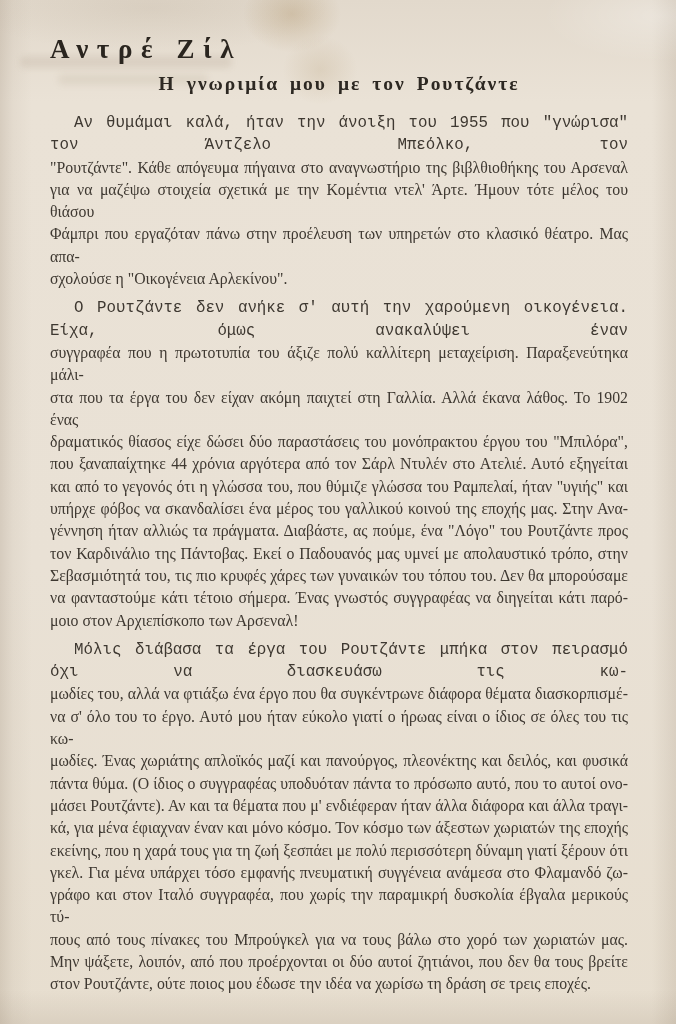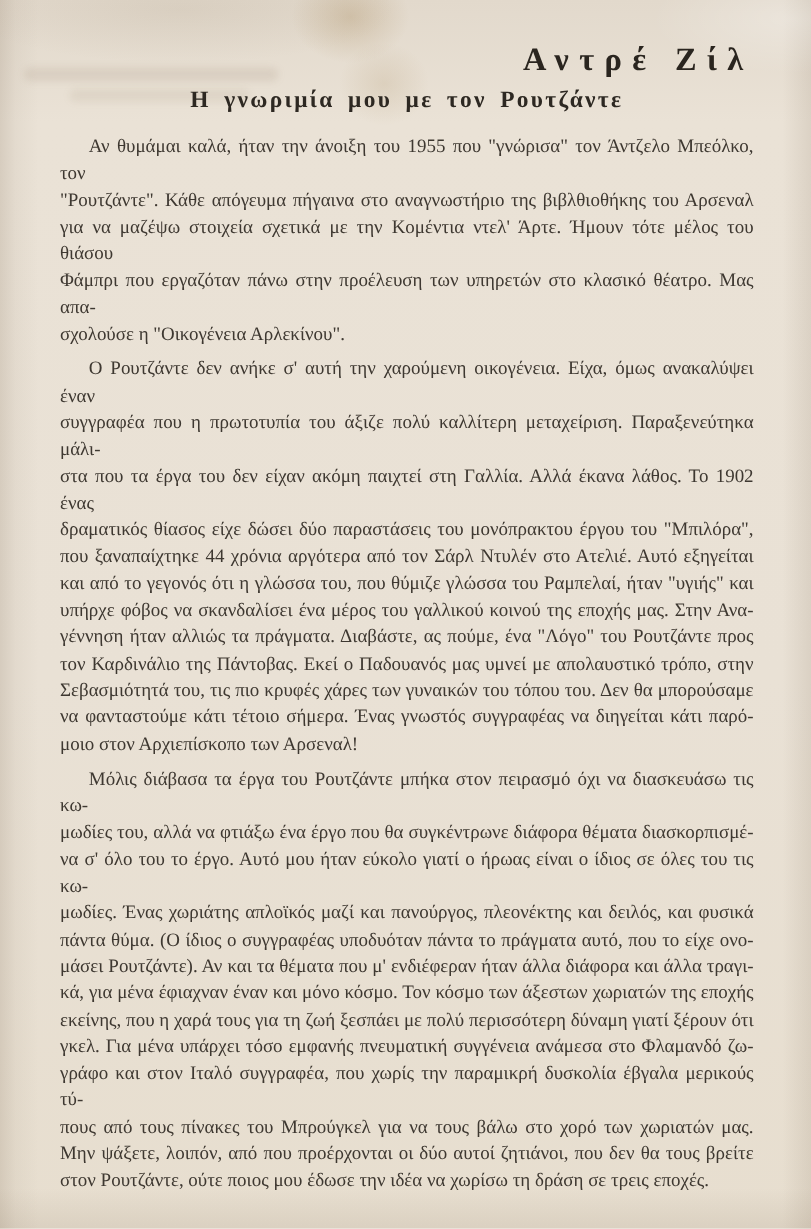--- a/index.html
+++ b/index.html
@@ -34,21 +34,21 @@
   }
   .ghost-1 { left: 20px;  top: 56px; width: 212px; height: 12px; background: rgba(128,108,82,0.12); }
   .ghost-2 { left: 58px;  top: 74px; width: 150px; height: 11px; background: rgba(128,108,82,0.09); }
   .content {
     position: relative;
     box-sizing: border-box;
     padding: 34px 48px 0 50px;
   }
   .title {
     margin: 0;
-    text-align: right;
+    text-align: left;
     font-size: 27px;
     line-height: 30px;
     font-weight: bold;
     letter-spacing: 0.32em;
     color: #2a251f;
     white-space: nowrap;
   }
   .subtitle {
     margin: 8px 0 0 0;
     text-align: center;
@@ -64,21 +64,21 @@
   .paragraphs { margin-top: 16px; }
   .para { margin: 0 0 7px 0; }
   .line {
     font-size: 15.8px;
     line-height: 22.3px;
     text-align: justify;
     text-align-last: justify;
     color: #3e3831;
   }
   .line.last { text-align-last: left; }
-  .para .line:first-child { text-indent: 24px; }
+  .para .line:first-child { text-indent: 24px; font-family: Liberation Mono, monospace; }
 </style>
 </head>
 <body>
 
 <div class="page">
   <div class="ghost ghost-1"></div>
   <div class="ghost ghost-2"></div>
 
   <div class="content">
     <h1 class="title">Αντρέ Ζίλ</h1>
@@ -104,21 +104,21 @@
           <div class="line">τον Καρδινάλιο της Πάντοβας. Εκεί ο Παδουανός μας υμνεί με απολαυστικό τρόπο, στην</div>
           <div class="line">Σεβασμιότητά του, τις πιο κρυφές χάρες των γυναικών του τόπου του. Δεν θα μπορούσαμε</div>
           <div class="line">να φανταστούμε κάτι τέτοιο σήμερα. Ένας γνωστός συγγραφέας να διηγείται κάτι παρό-</div>
           <div class="line last">μοιο στον Αρχιεπίσκοπο των Αρσεναλ!</div>
         </div>
       <div class="para">
           <div class="line">Μόλις διάβασα τα έργα του Ρουτζάντε μπήκα στον πειρασμό όχι να διασκευάσω τις κω-</div>
           <div class="line">μωδίες του, αλλά να φτιάξω ένα έργο που θα συγκέντρωνε διάφορα θέματα διασκορπισμέ-</div>
           <div class="line">να σ' όλο του το έργο. Αυτό μου ήταν εύκολο γιατί ο ήρωας είναι ο ίδιος σε όλες του τις κω-</div>
           <div class="line">μωδίες. Ένας χωριάτης απλοϊκός μαζί και πανούργος, πλεονέκτης και δειλός, και φυσικά</div>
-          <div class="line">πάντα θύμα. (Ο ίδιος ο συγγραφέας υποδυόταν πάντα το πράγματα αυτό, που το είχε ονο-</div>
+          <div class="line">πάντα θύμα. (Ο ίδιος ο συγγραφέας υποδυόταν πάντα το πρόσωπο αυτό, που το αυτοί ονο-</div>
           <div class="line">μάσει Ρουτζάντε). Αν και τα θέματα που μ' ενδιέφεραν ήταν άλλα διάφορα και άλλα τραγι-</div>
           <div class="line">κά, για μένα έφιαχναν έναν και μόνο κόσμο. Τον κόσμο των άξεστων χωριατών της εποχής</div>
           <div class="line">εκείνης, που η χαρά τους για τη ζωή ξεσπάει με πολύ περισσότερη δύναμη γιατί ξέρουν ότι</div>
           <div class="line">γκελ. Για μένα υπάρχει τόσο εμφανής πνευματική συγγένεια ανάμεσα στο Φλαμανδό ζω-</div>
           <div class="line">γράφο και στον Ιταλό συγγραφέα, που χωρίς την παραμικρή δυσκολία έβγαλα μερικούς τύ-</div>
           <div class="line">πους από τους πίνακες του Μπρούγκελ για να τους βάλω στο χορό των χωριατών μας.</div>
           <div class="line">Μην ψάξετε, λοιπόν, από που προέρχονται οι δύο αυτοί ζητιάνοι, που δεν θα τους βρείτε</div>
           <div class="line last">στον Ρουτζάντε, ούτε ποιος μου έδωσε την ιδέα να χωρίσω τη δράση σε τρεις εποχές.</div>
         </div>
 

